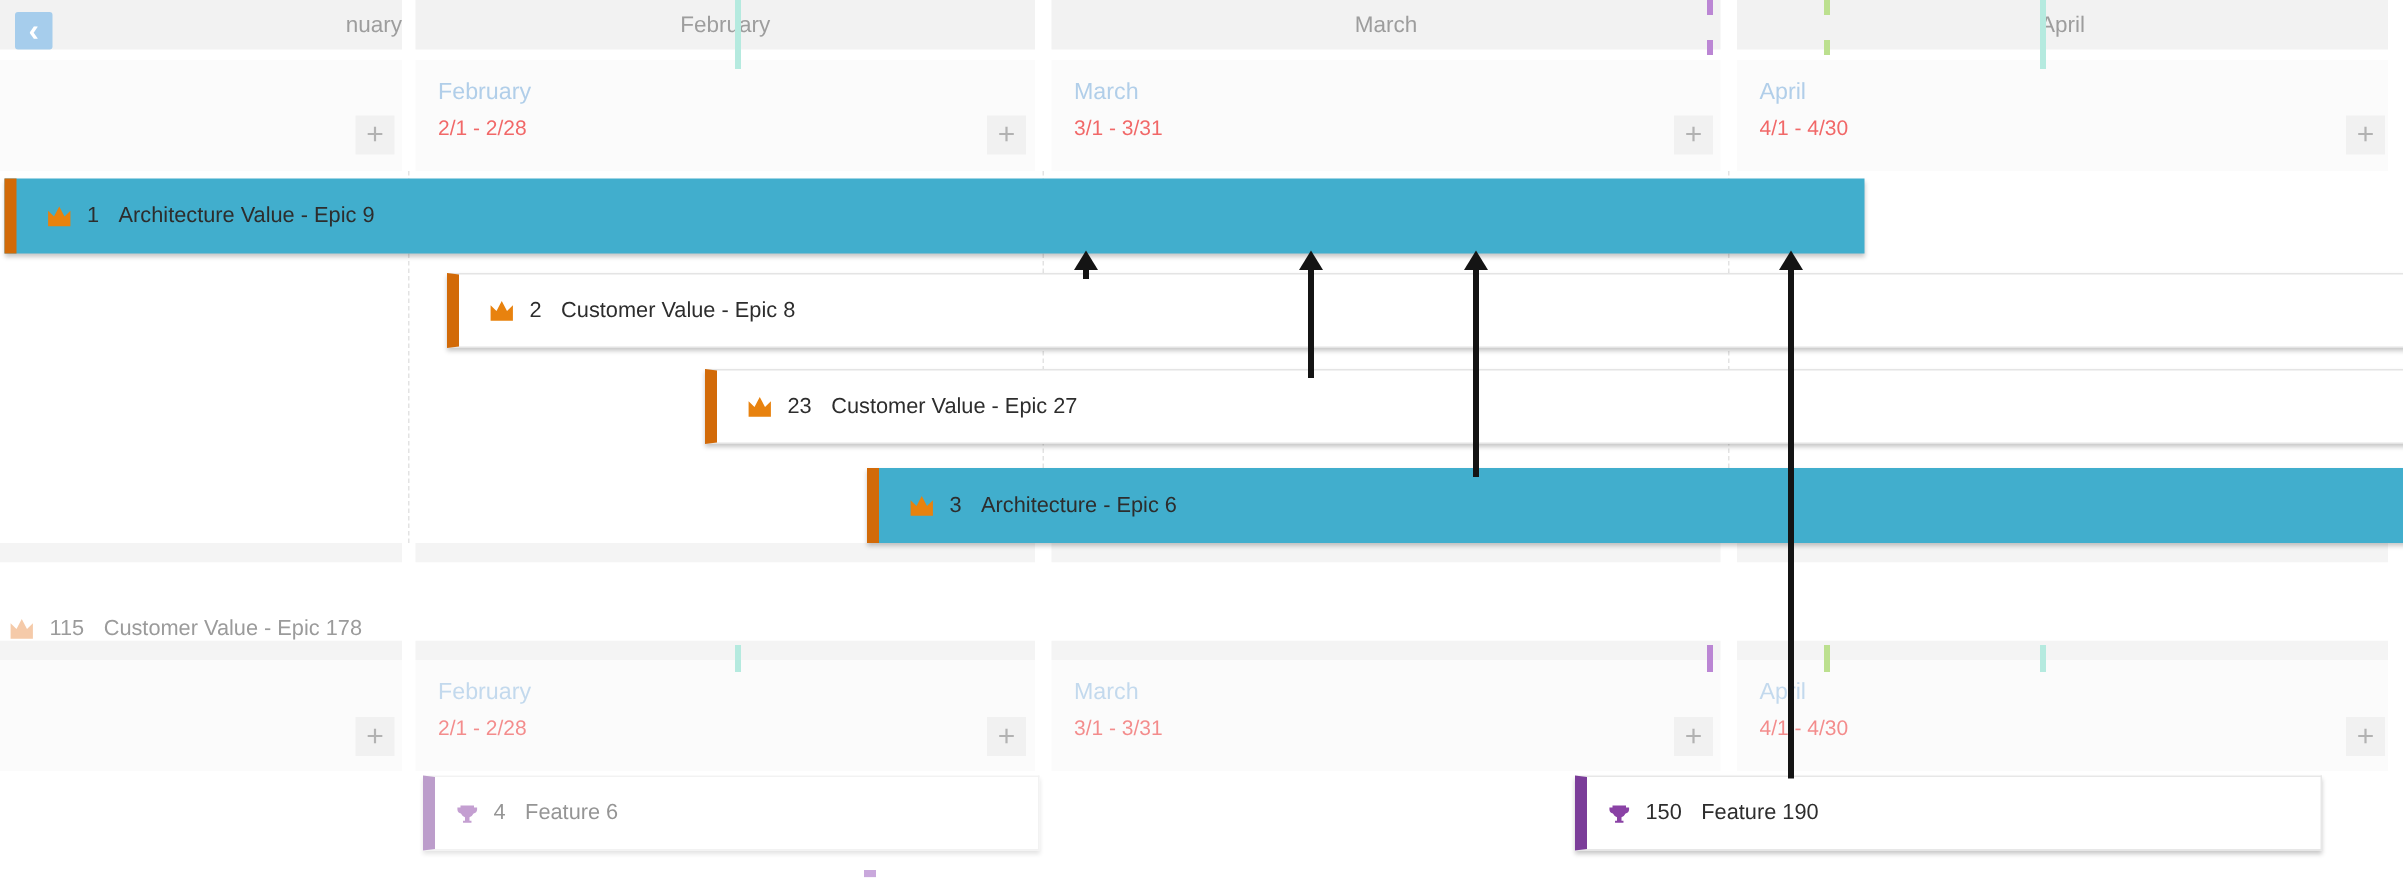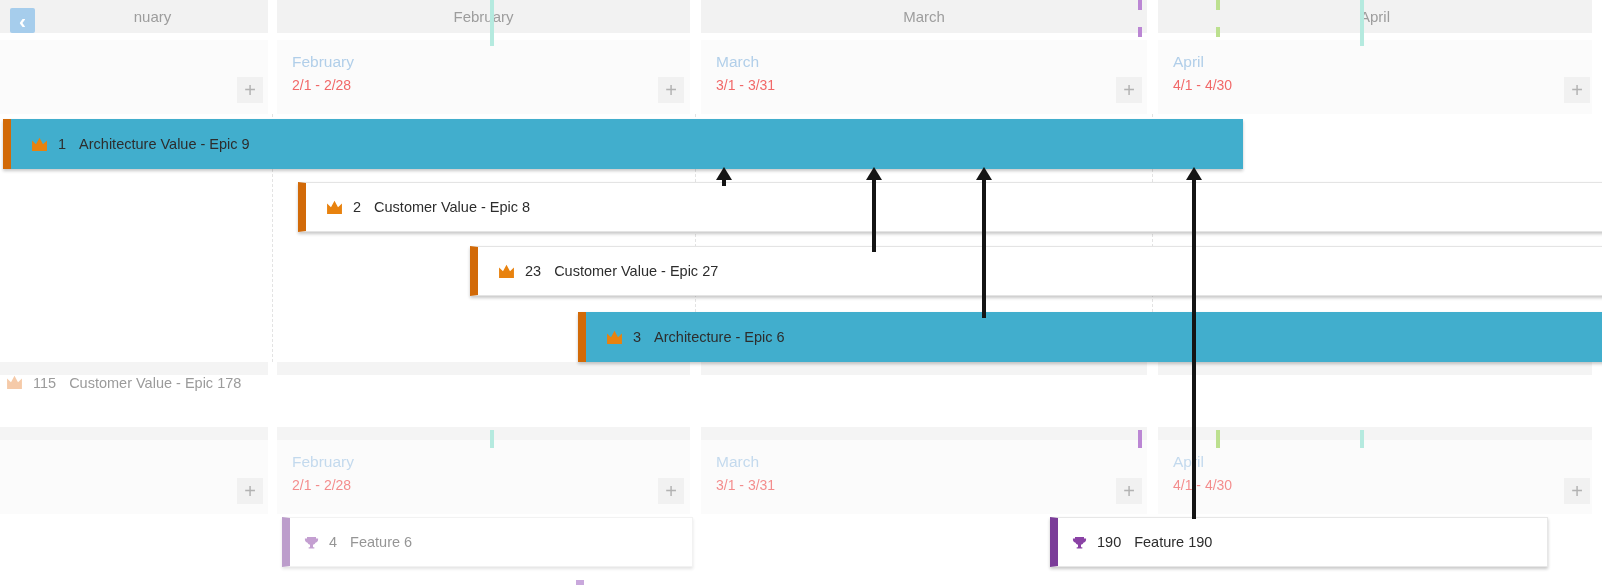--- a/index.html
+++ b/index.html
@@ -2,21 +2,21 @@
 <html><head>
 <meta charset="utf-8">
 <style>
   html,body{margin:0;padding:0}
   body{font-family:"Liberation Sans",sans-serif;background:#fff}
   #stage{position:relative;width:1602px;height:585px;overflow:hidden;background:#fff}
 
   
   .mseg{position:absolute;top:0;height:33px;background:#f2f2f2;color:#9d9d9d;font-size:15px;
         display:flex;align-items:center;justify-content:center;z-index:2}
-  .mseg.cut{justify-content:center;padding-left:37px;box-sizing:border-box}
+  .mseg.cut{justify-content:flex-end;padding-left:37px;box-sizing:border-box}
   .backbtn{position:absolute;left:10px;top:8px;width:25px;height:25px;border-radius:2px;background:#a6cdec;
         color:#fff;display:flex;align-items:center;justify-content:center;font-size:21px;line-height:1;
         font-weight:bold;z-index:10;cursor:pointer;user-select:none}
 
   
   .scell{position:absolute;background:#fbfbfb;z-index:1}
   .sname{position:absolute;left:15px;top:13px;font-size:15.5px;color:#9fc4e5}
   .sdates{position:absolute;left:15px;top:37px;font-size:14px;color:#ef4444}
   .o80{opacity:.8}.o60{opacity:.6}
   .plus{position:absolute;width:26px;height:26px;background:#f1f1f1;color:#b2b2b2;font-size:20px;line-height:1;
@@ -34,21 +34,21 @@
        z-index:5;cursor:pointer;white-space:nowrap;overflow:hidden}
   .teal{background:#41aecd;border-left:8px solid #d26a08}
   .whitebar{background:#fff;border:1px solid #e4e4e4;border-left:8px solid #d26a08}
   .featurecard{background:#fff;border:1px solid #e7e7e7;border-left:8px solid #7b3d99;padding-left:14px}
   .dim{opacity:.5}
   .bar .wid{margin:0 13px 0 10px}
   .icon{flex:0 0 auto}
 
   
   .epicrow{position:absolute;left:0;top:375px;width:1602px;height:52px;background:#fff;display:flex;
-       align-items:flex-start;box-sizing:border-box;padding-left:6px;font-size:14.5px;color:#9b9b9b;
+       align-items:flex-end;box-sizing:border-box;padding-left:6px;font-size:14.5px;color:#9b9b9b;
        z-index:4;cursor:pointer;white-space:nowrap}
   .epicrow .wid{margin:0 13px 0 10px}
   .fadeicon{opacity:.55}
 
   
   .tick{position:absolute;width:4px;z-index:3}
   .t-cyan{background:#b5eadf}
   .t-purple-d{background:repeating-linear-gradient(180deg,#bb86d4 0 10px,rgba(0,0,0,0) 10px 27px)}
   .t-green-d{background:repeating-linear-gradient(180deg,#bce08f 0 10px,rgba(0,0,0,0) 10px 27px)}
   .t-purple{background:#bb86d4}
@@ -205,21 +205,21 @@
       <path d="M5 13.4h6V12H9.6V9.4a4.4 4.4 0 0 0 2.9-2.5c1.4-.2 2.5-1.4 2.5-2.9V2.6h-2.2V1.1H3.2v1.5H1V4c0 1.5 1.1 2.7 2.5 2.9a4.4 4.4 0 0 0 2.9 2.5V12H5v1.4z" fill="#8a42a5"></path>
       </svg>
     <span class="wid">4</span>
     <span>Feature 6</span>
   </div>
 
   <div class="bar featurecard" style="left:1050px;top:517px;width:498px">
     <svg class="icon" width="15" height="15" viewBox="0 0 16 14">
       <path d="M5 13.4h6V12H9.6V9.4a4.4 4.4 0 0 0 2.9-2.5c1.4-.2 2.5-1.4 2.5-2.9V2.6h-2.2V1.1H3.2v1.5H1V4c0 1.5 1.1 2.7 2.5 2.9a4.4 4.4 0 0 0 2.9 2.5V12H5v1.4z" fill="#8a42a5"></path>
       </svg>
-    <span class="wid">190</span>
+    <span class="wid">150</span>
     <span>Feature 190</span>
   </div>
 
   <div class="minitick"></div>
 
   <div class="arrow" style="left:716px;top:167px;height:19px">
     <div class="head"></div>
       <div class="shaft"></div>
   </div>
   <div class="arrow" style="left:866px;top:167px;height:85px">

